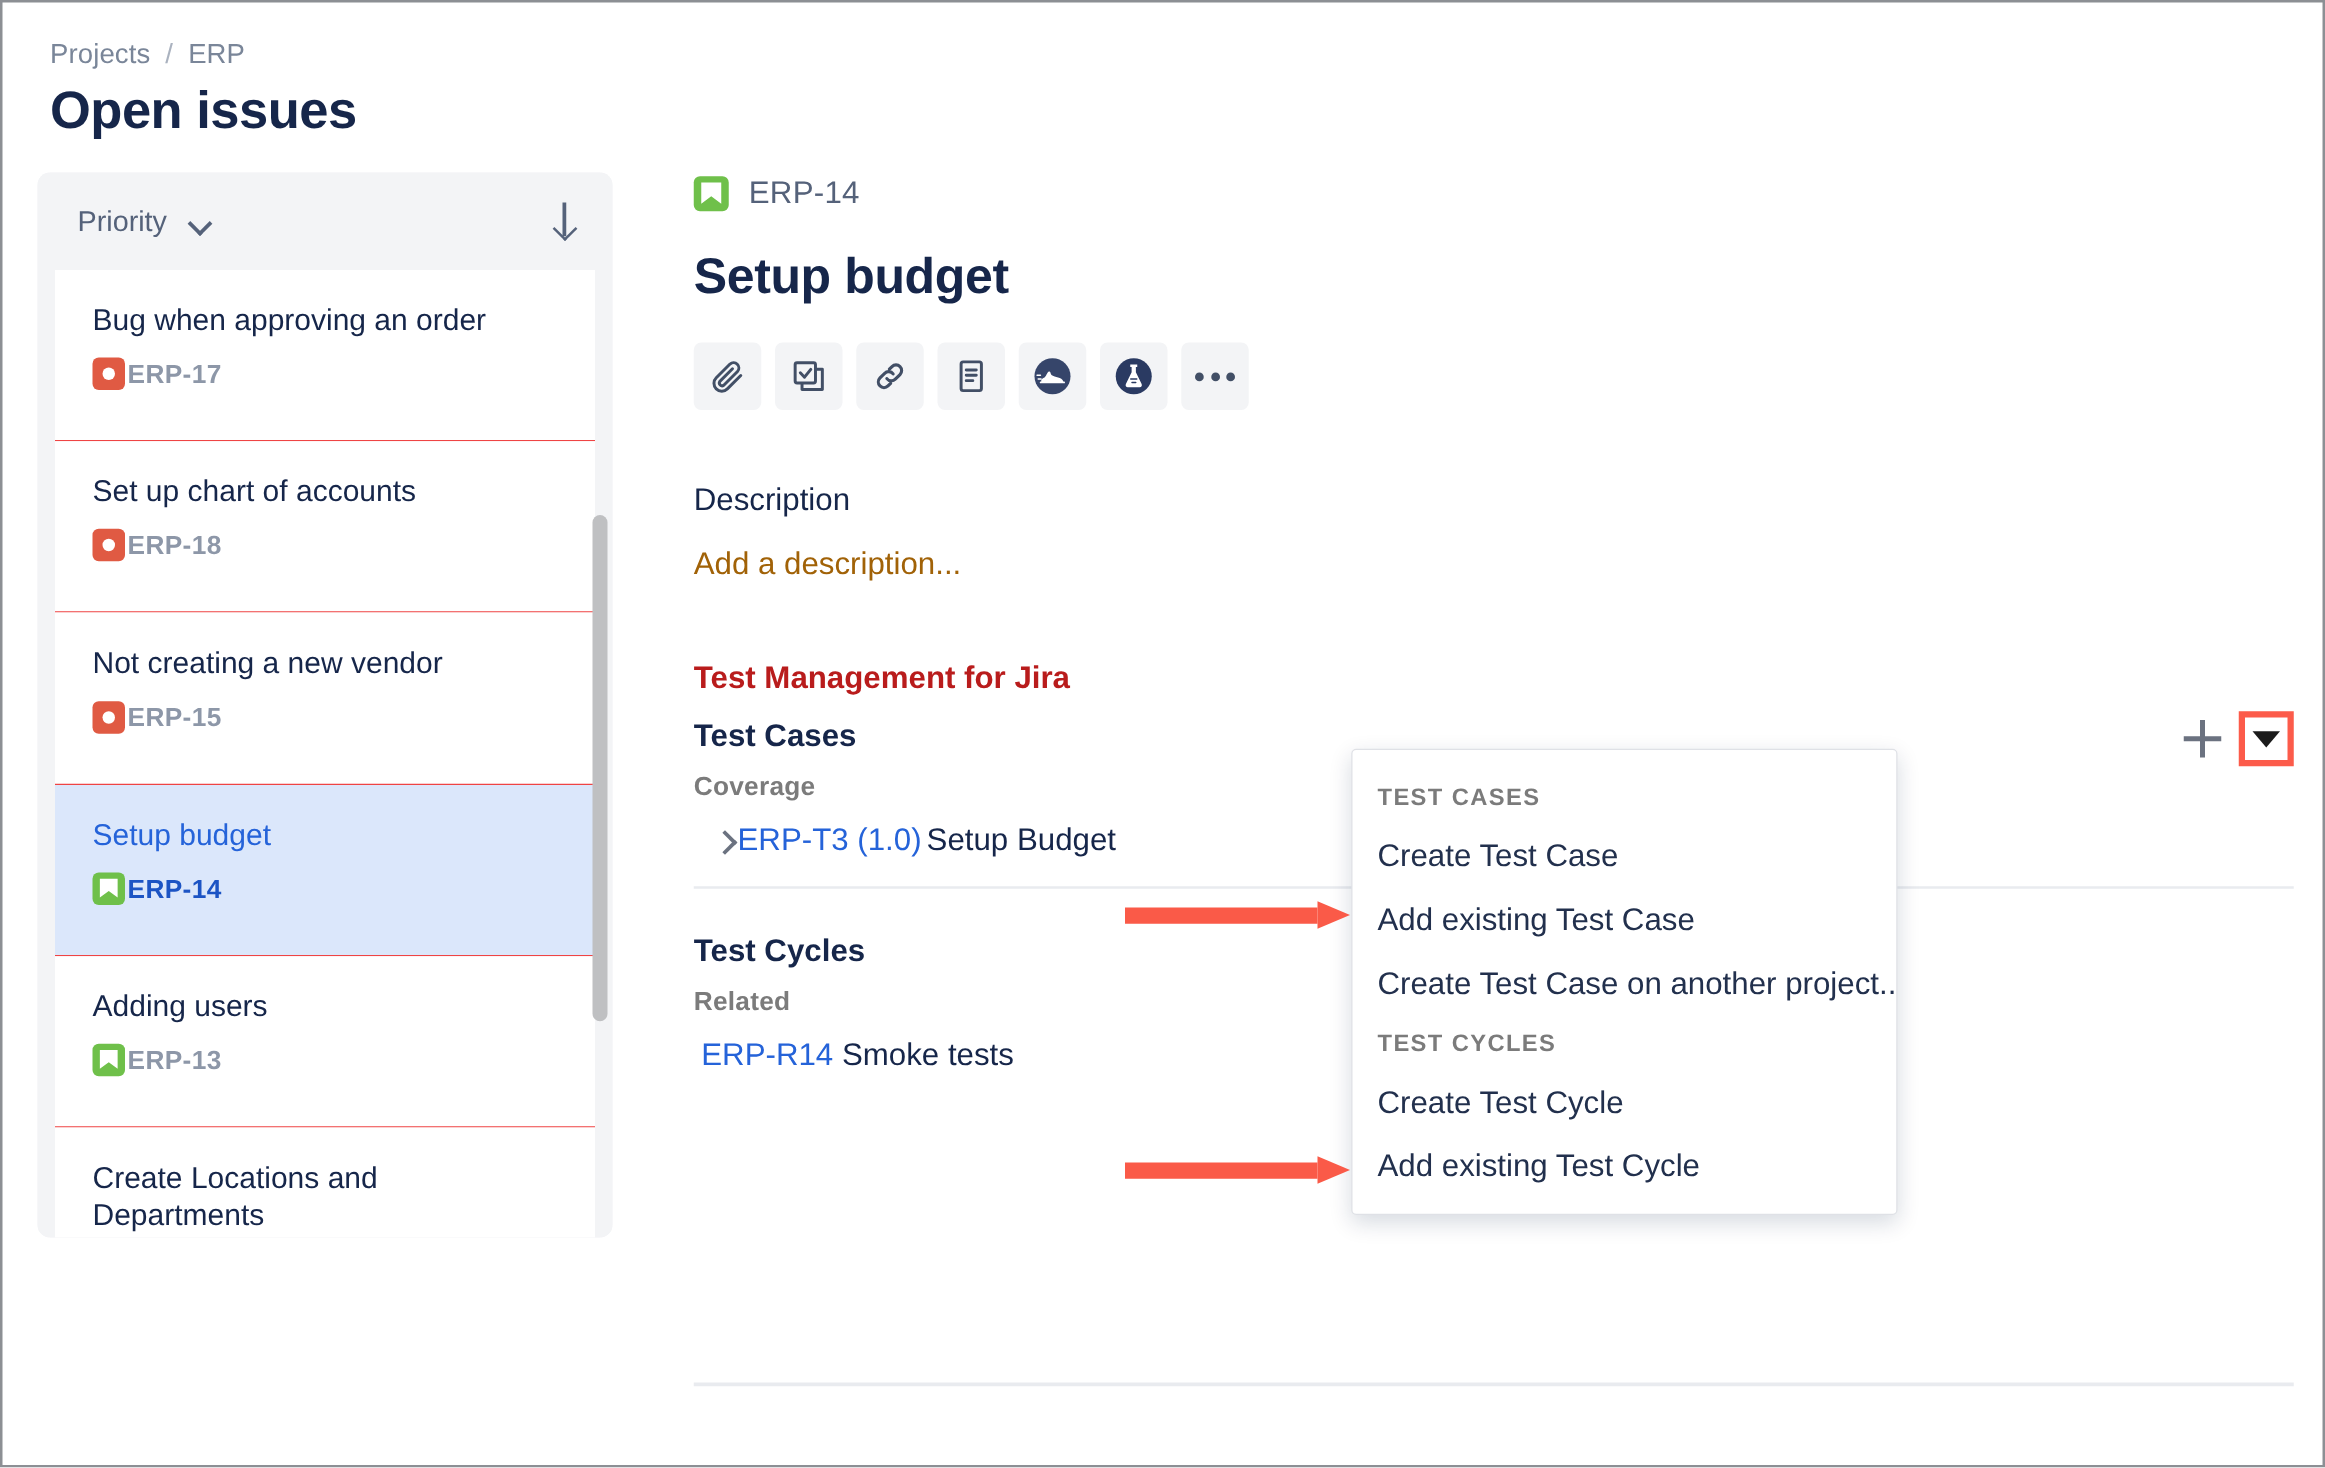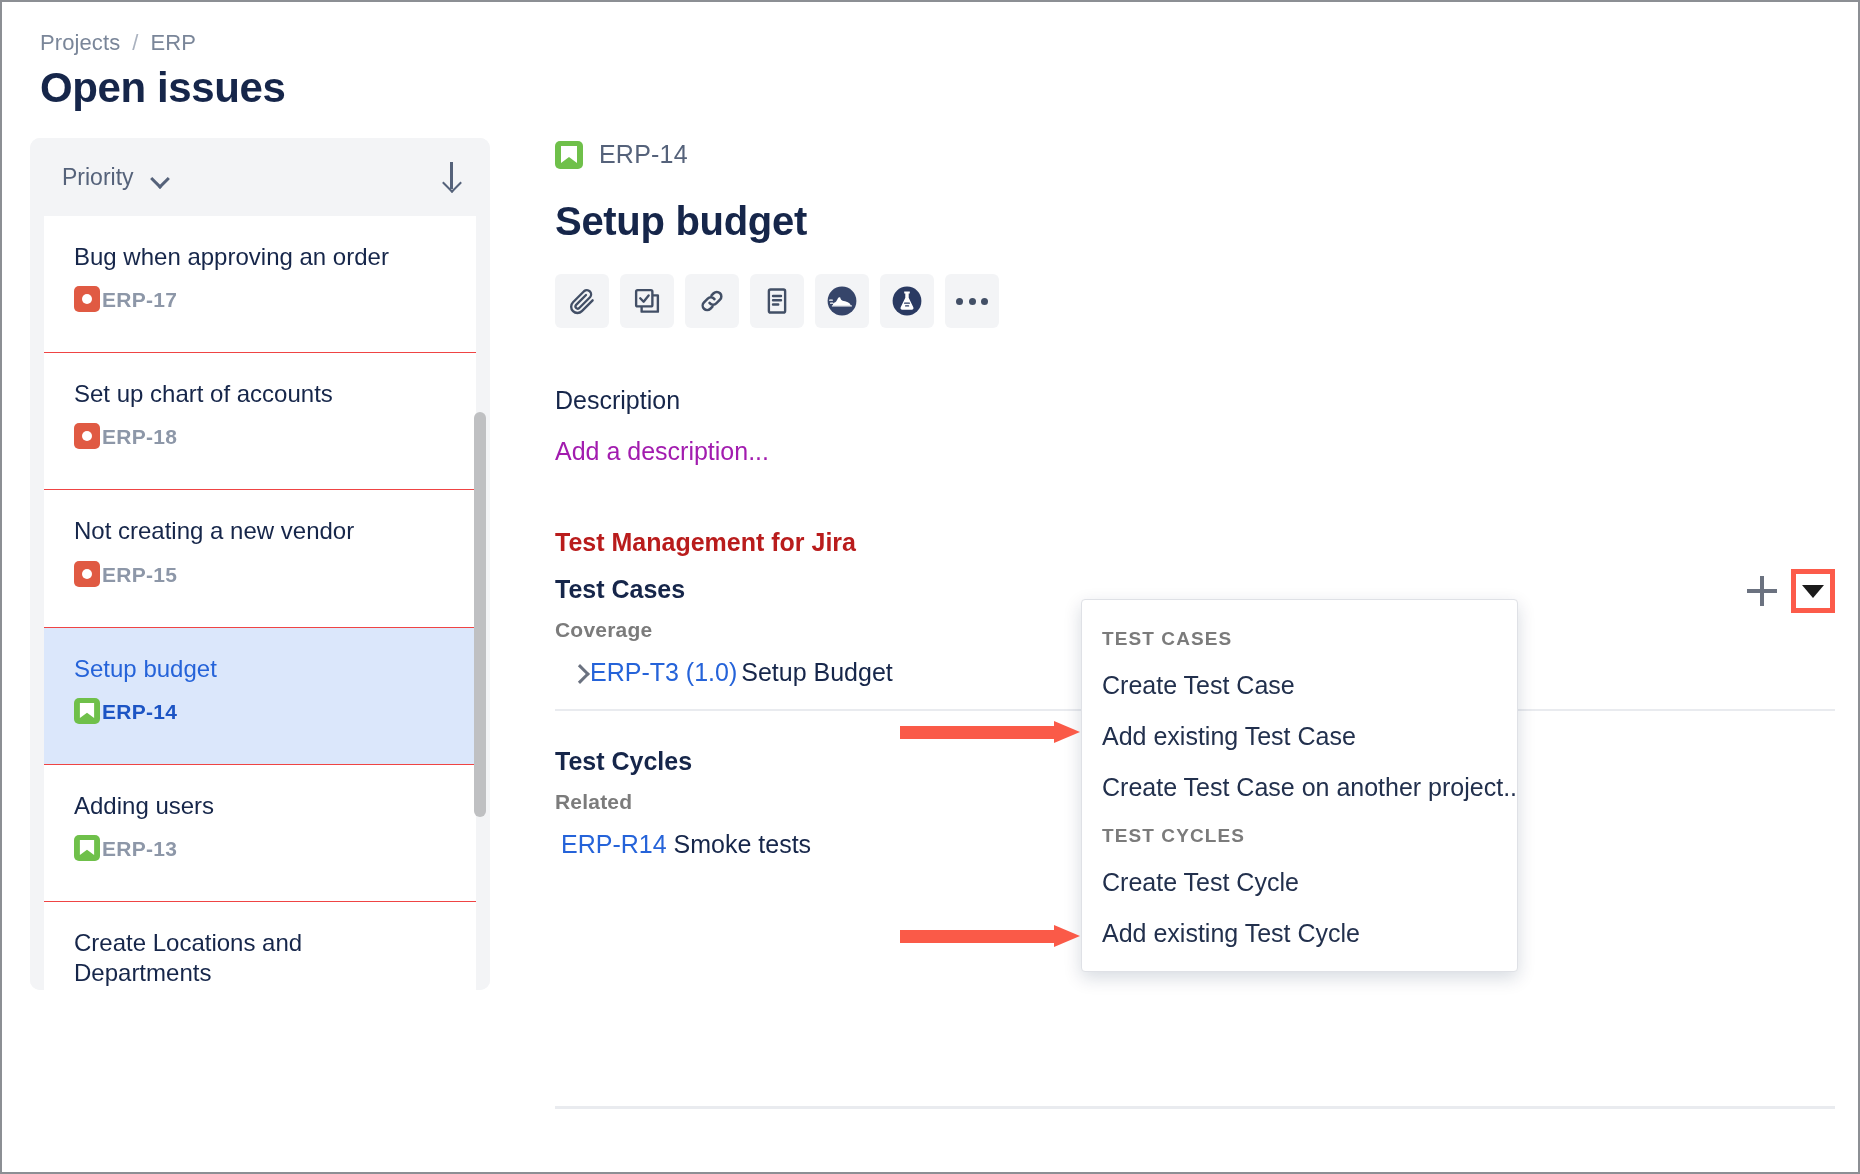--- a/index.html
+++ b/index.html
@@ -150,21 +150,21 @@
   }
   .tb-btn svg { display: block; }
   .dots { display: flex; gap: 5.5px; }
   .dots i { width: 7px; height: 7px; border-radius: 50%; background: #424f66; display: block; }
 
   .sec-title {
     font-size: 25px; font-weight: normal; color: #16264a;
     margin-bottom: 22px;
   }
   .desc-placeholder {
-    font-size: 25px; color: #a21caf; margin-bottom: 62px;
+    font-size: 25px; color: #a16207; margin-bottom: 62px;
   }
   .tm-title {
     font-size: 25px; font-weight: bold; color: #b91c1c; margin-bottom: 18px;
   }
   .sub-head-row {
     display: flex; align-items: center;
     position: relative;
   }
   .sub-head {
     font-size: 25px; font-weight: bold; color: #16264a;

